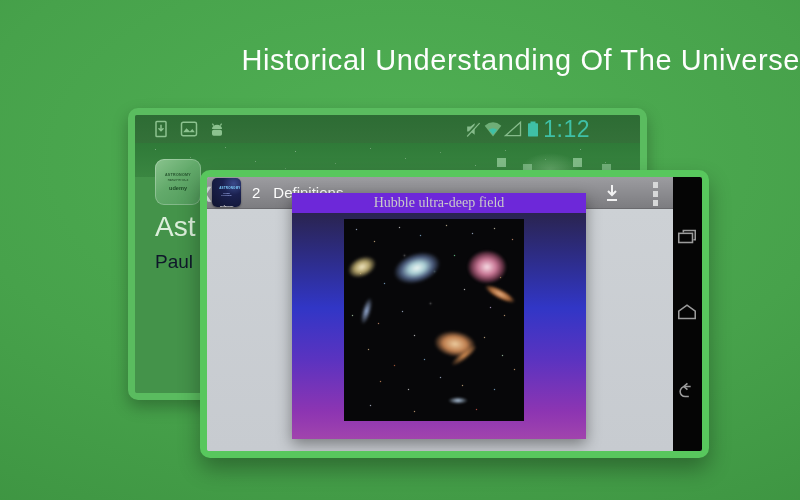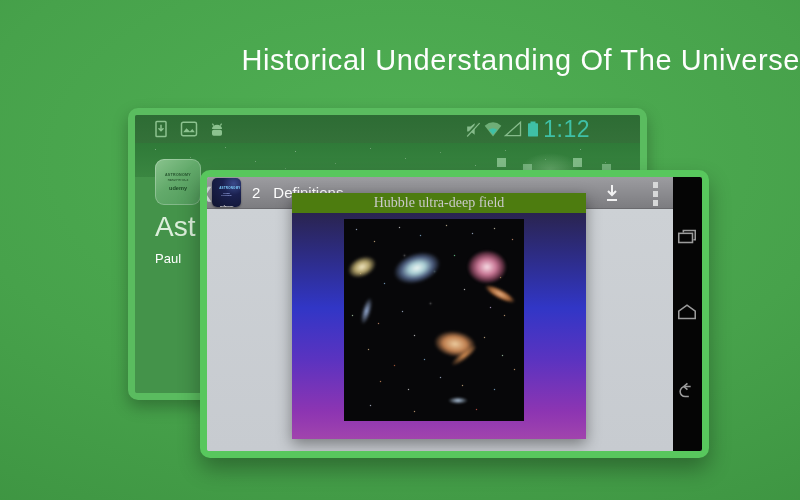--- a/index.html
+++ b/index.html
@@ -47,21 +47,21 @@
   .app-icon-back {
     position:absolute; left:20px; top:44px; width:46px; height:46px; border-radius:9px;
     background:linear-gradient(140deg,#8ac48e 0%,#63aa6b 45%,#4f9a59 100%);
     box-shadow:inset 0 0 0 1px rgba(255,255,255,0.25);
     overflow:hidden; text-align:center;
   }
   .aib-l1 { margin-top:14px; font-size:6px; transform:scale(.6); transform-origin:center top; font-weight:bold; color:#24512c; letter-spacing:.5px; }
   .aib-l2 { font-size:6px; transform:scale(.45); transform-origin:center top; font-weight:bold; color:#2c5a33; }
   .aib-brand { font-size:7px; transform:scale(.8); transform-origin:center top; font-weight:bold; color:#1d4a26; }
   .ast-title { position:absolute; left:20px; top:96px; font-size:28px; font-weight:300; color:#dcefdb; }
-  .paul-name { position:absolute; left:20px; top:136px; font-size:13px; font-weight:300; color:#ffffff; }
+  .paul-name { position:absolute; left:20px; top:136px; font-size:19px; font-weight:300; color:#0f172a; }
   
   .device-front {
     position:absolute; left:200px; top:170px; width:509px; height:288px;
     border:7px solid #58c75d; border-radius:10px; background:#cbcfd3;
     box-shadow:0 11px 22px rgba(0,0,0,0.32);
   }
   .screen-front { position:absolute; inset:0; overflow:hidden; border-radius:2px; }
   .navbar { position:absolute; left:466px; top:0; width:29px; height:274px; background:#050505; }
   .nav-btn { position:absolute; left:3px; width:22px; height:22px; }
   .nav-btn svg { width:22px; height:22px; }
@@ -84,21 +84,21 @@
   .aif-brand { font-size:6px; transform:scale(.7); transform-origin:center top; font-weight:bold; color:#f2f0e8; }
   .bar-title { position:absolute; left:45px; top:0; height:32px; line-height:32px; color:#ffffff; font-size:15px; }
   .bar-title .num { display:inline-block; }
   .bar-title .name { display:inline-block; margin-left:13px; }
   .dl-btn { position:absolute; left:395px; top:6px; width:20px; height:20px; }
   .overflow-btn { position:absolute; left:441px; top:2px; width:14px; height:28px; }
   .ov-dot { width:5px; height:6px; background:#d7d8d9; margin:3px auto 0 auto; }
   
   .slide { position:absolute; left:85px; top:16px; width:294px; height:246px; z-index:3;
     box-shadow:0 5px 14px rgba(0,0,0,0.40); }
-  .slide-strip { position:absolute; left:0; top:0; width:100%; height:20px; background:#4d7c0f;
+  .slide-strip { position:absolute; left:0; top:0; width:100%; height:20px; background:#6d28d9;
     text-align:center; font-family:"Liberation Serif","DejaVu Serif",serif;
     font-size:14px; line-height:19px; color:#cacaca; }
   .slide-body { position:absolute; left:0; top:20px; width:100%; height:226px;
     background:linear-gradient(180deg,#2a2450 0%, #3136c6 42%, #5b33c0 65%, #8d35b2 88%, #a144ad 100%); }
   .hubble { position:absolute; left:52px; top:6px; width:180px; height:202px; background:#070709; overflow:hidden; }
   .gal { position:absolute; border-radius:50%; filter:blur(1px); }
   .g-blue   { left:49px;  top:34px;  width:48px; height:30px; transform:rotate(-18deg);
     background:radial-gradient(closest-side,#eef7f4 0%,#a7cbd2 35%,#49597a 68%,transparent 100%); }
   .g-yellow { left:3px;   top:38px;  width:30px; height:20px; transform:rotate(-25deg);
     background:radial-gradient(closest-side,#f2e8c4 0%,#b0a068 50%,transparent 100%); }

